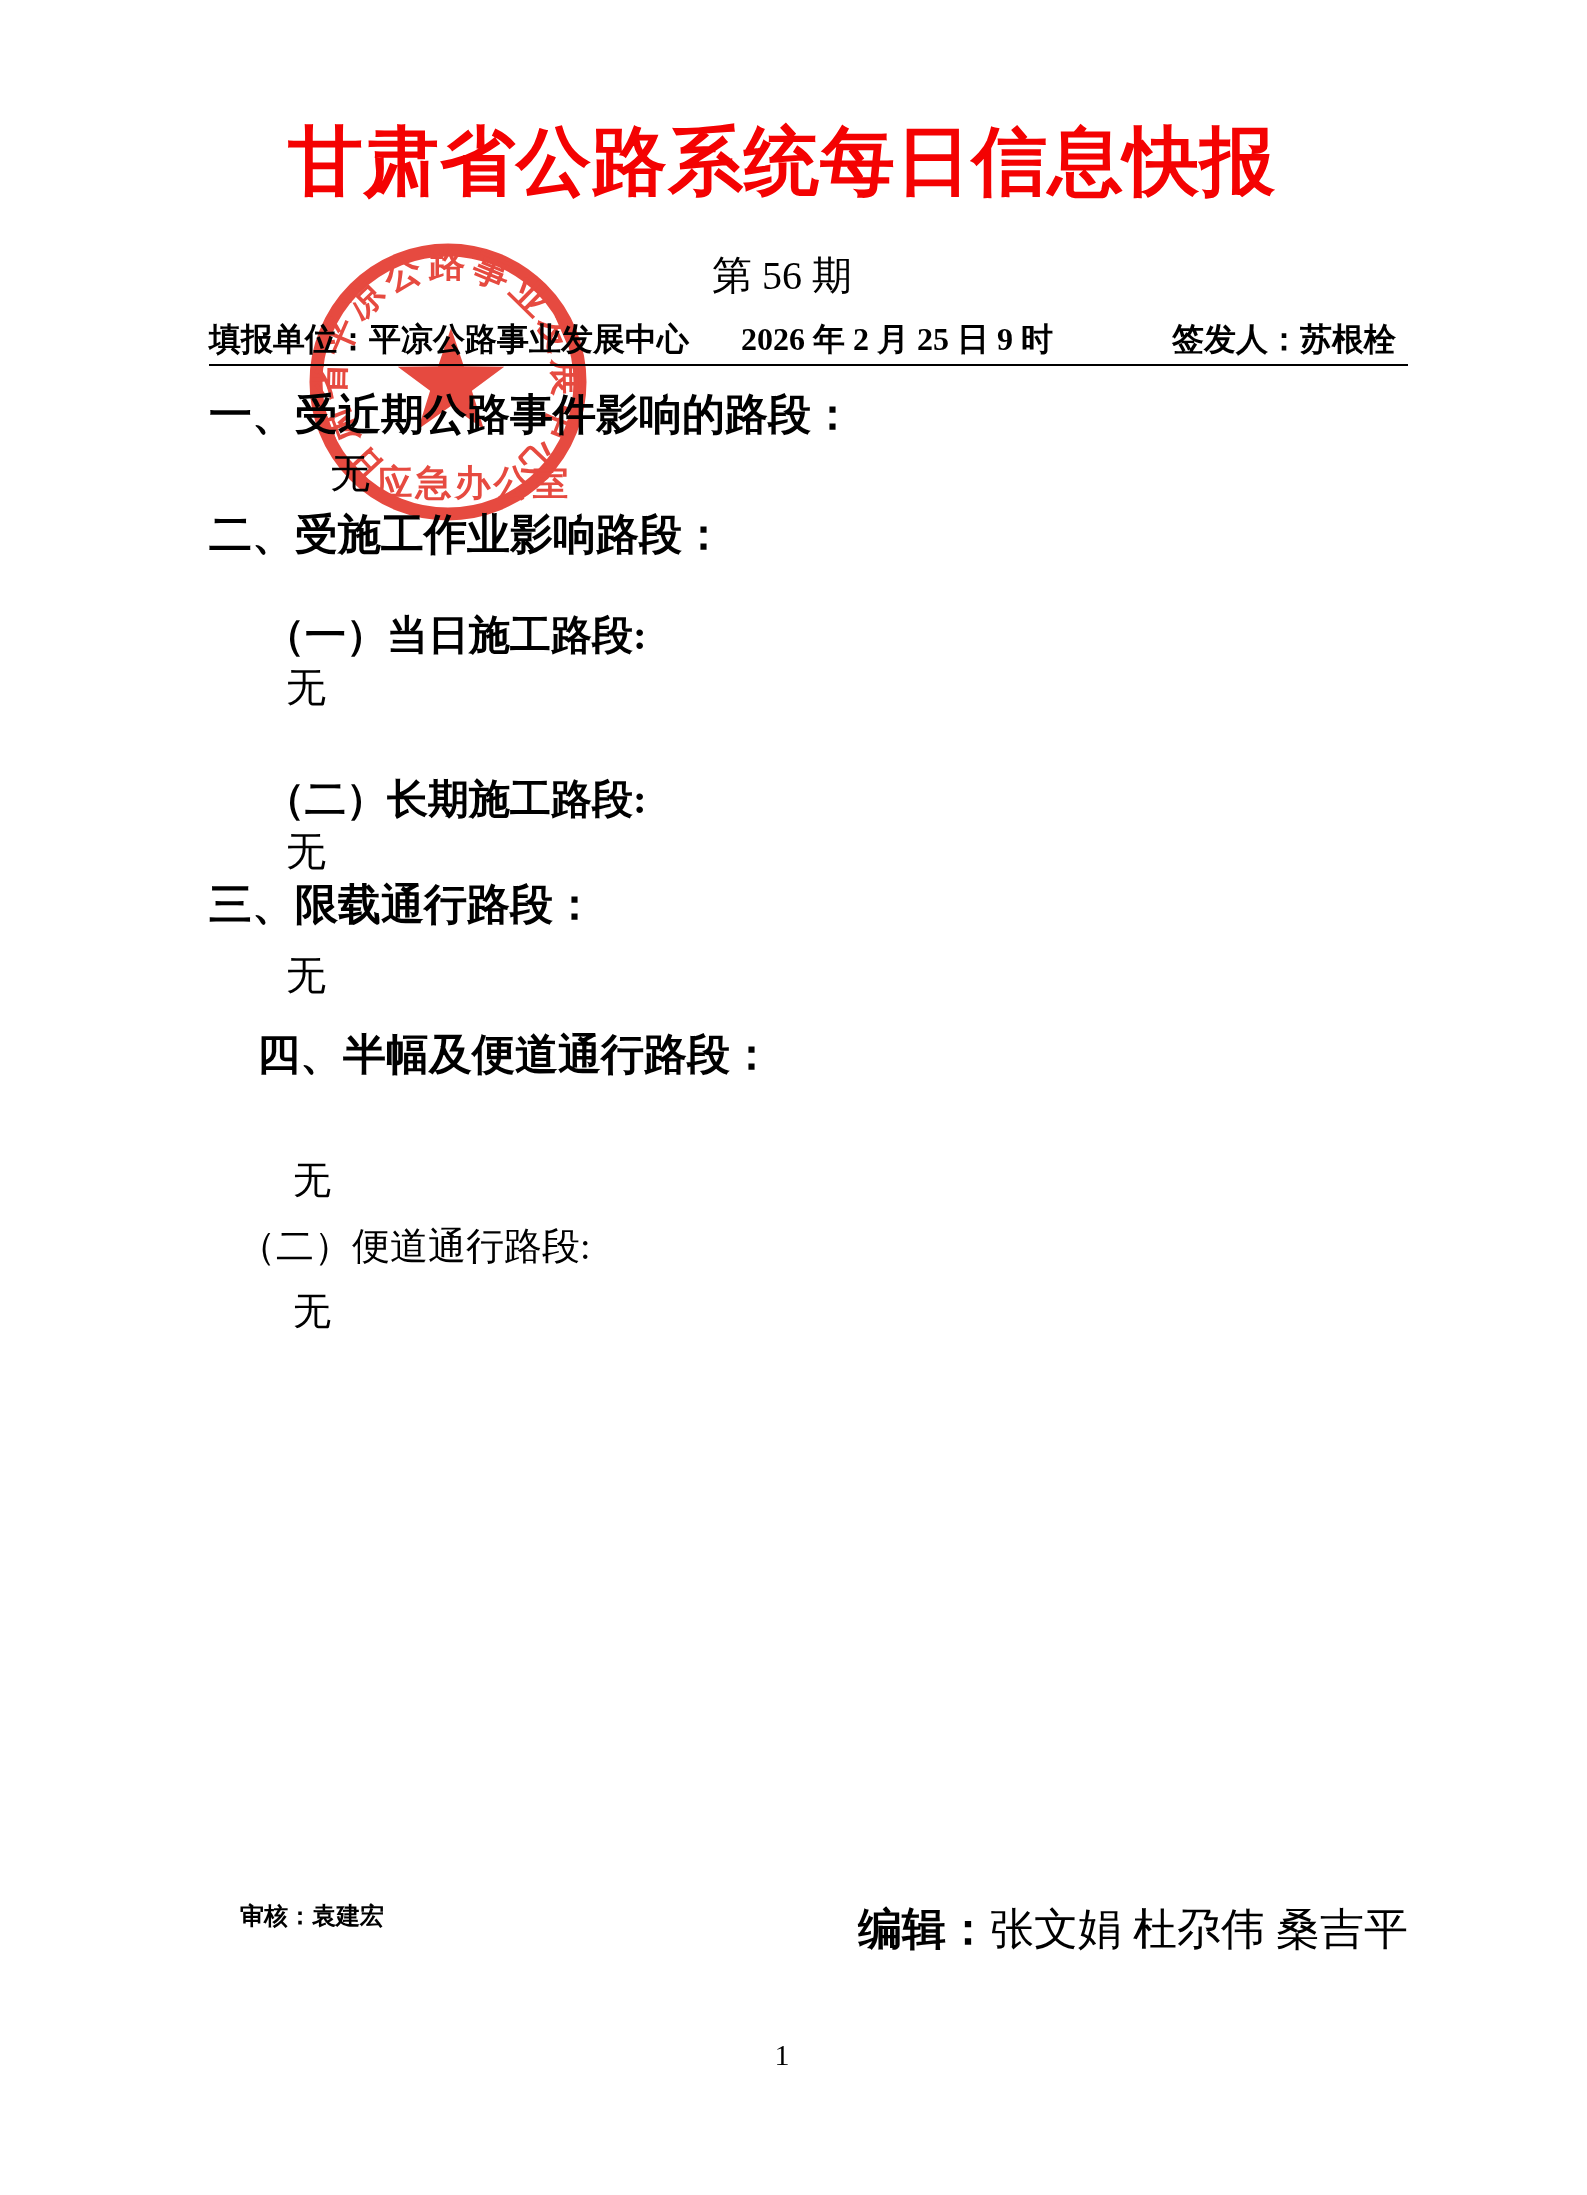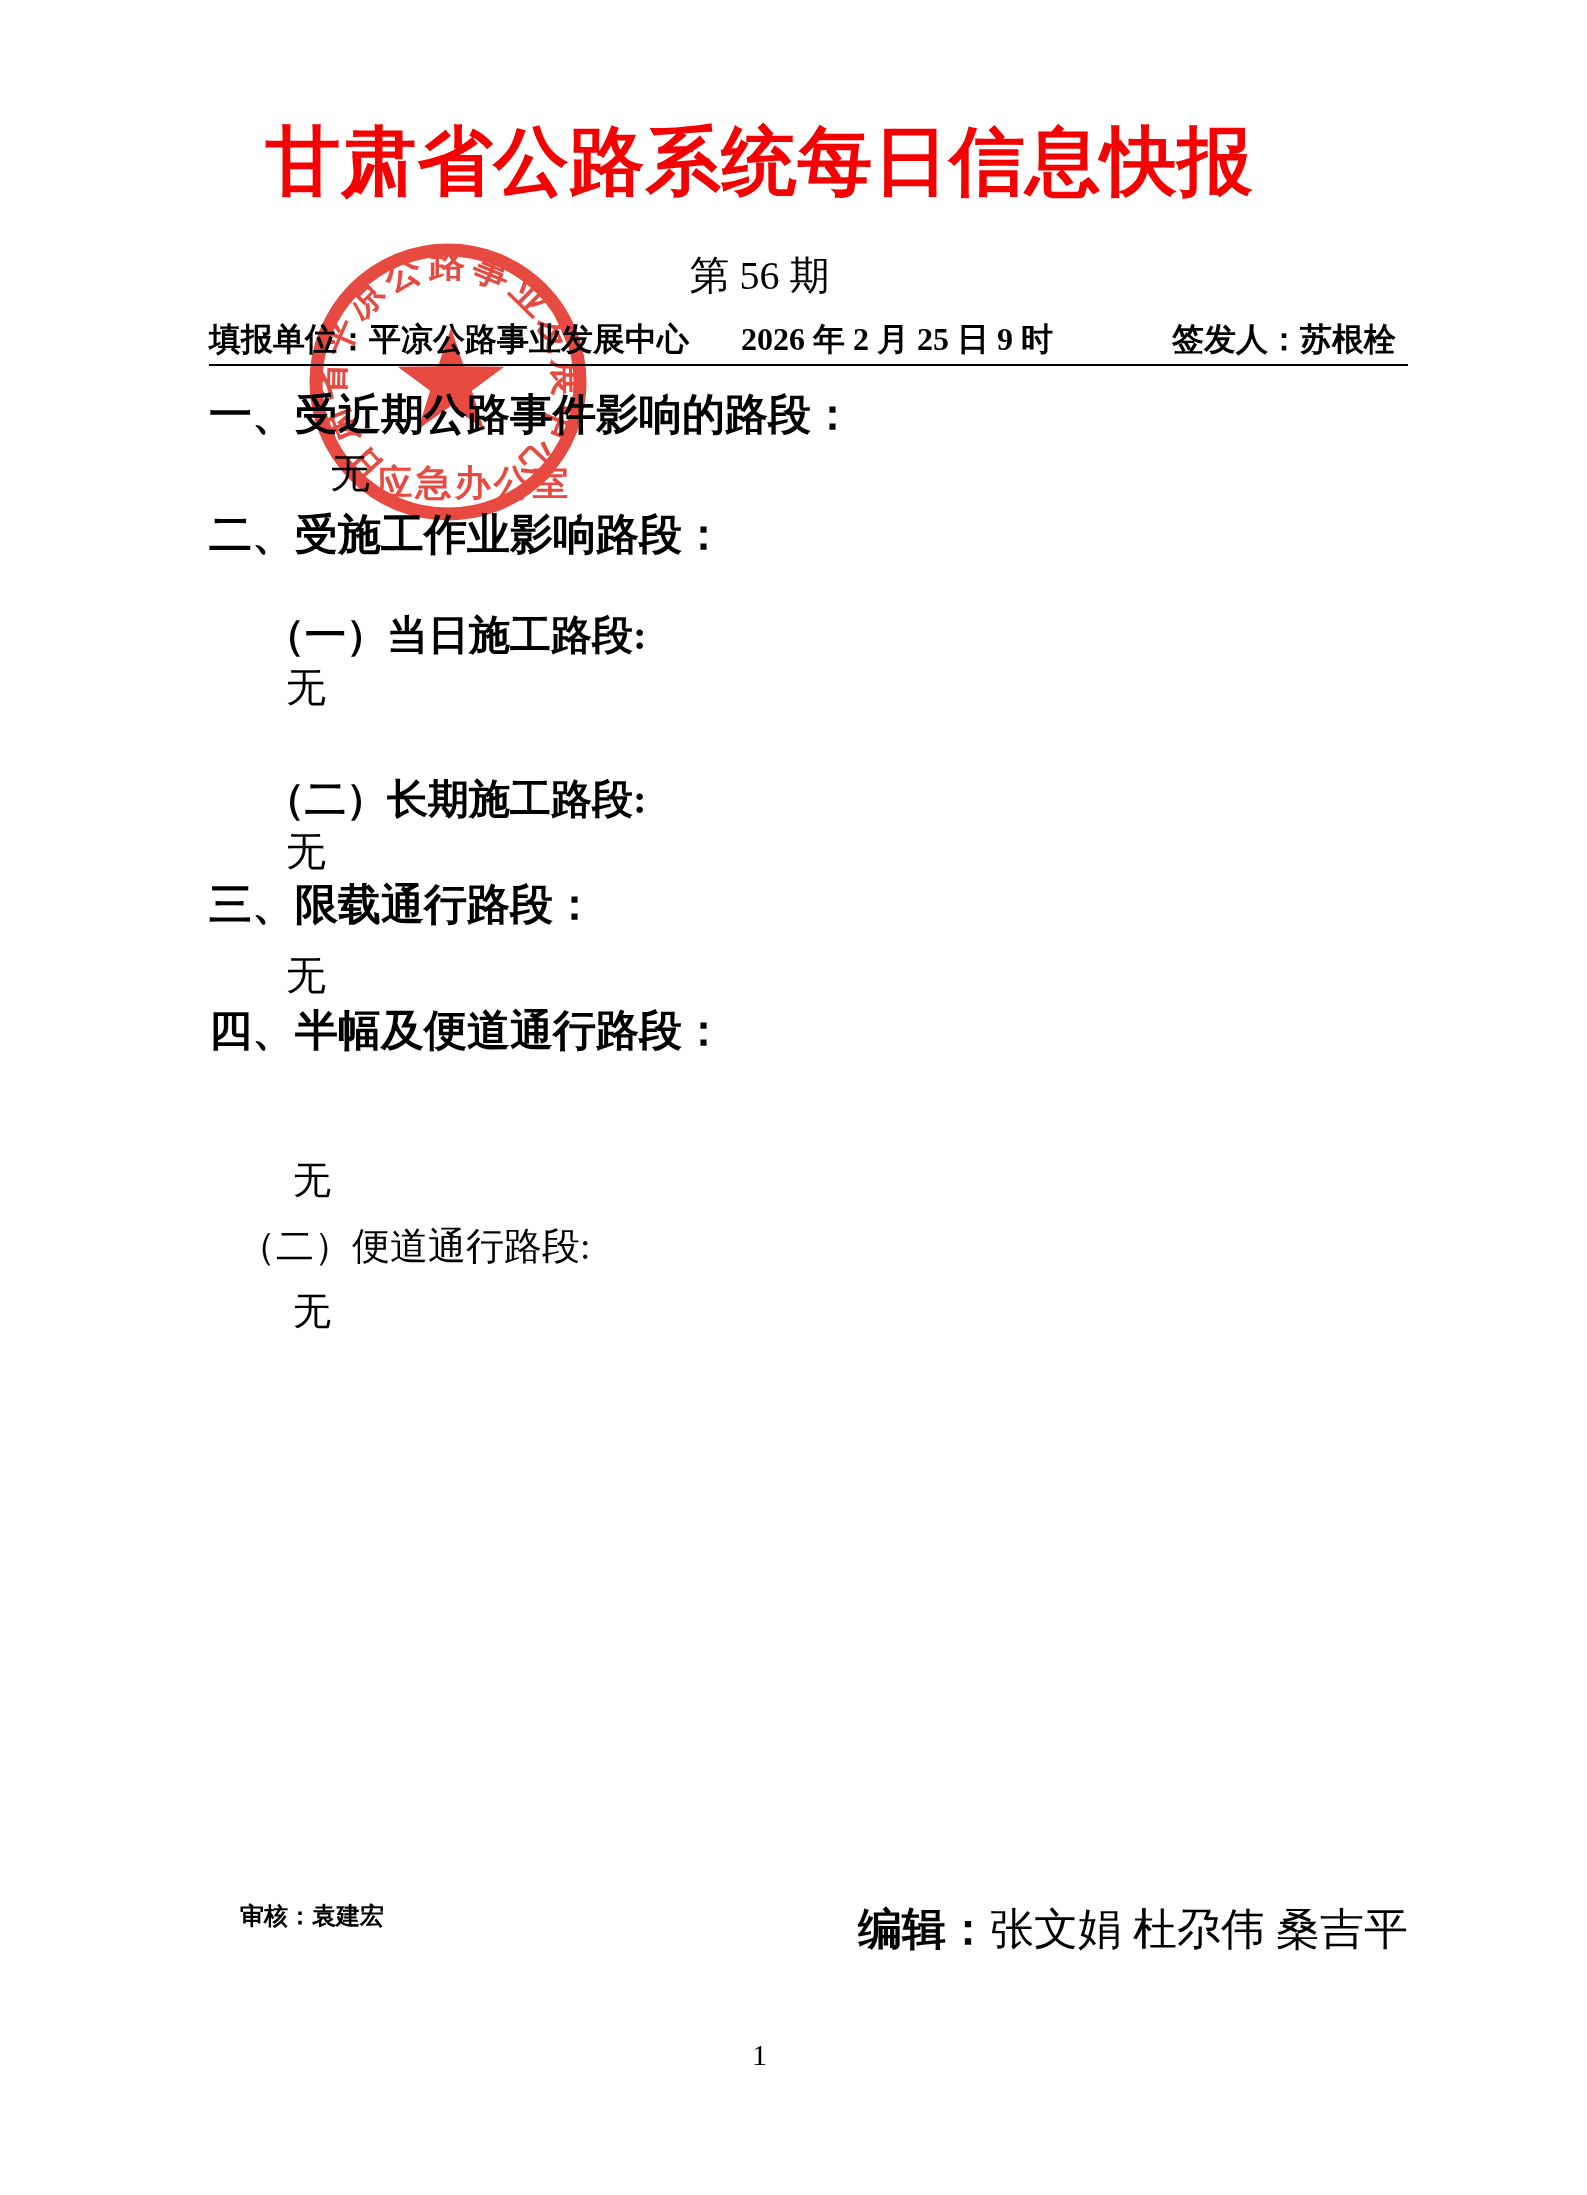--- a/index.html
+++ b/index.html
@@ -3,20 +3,21 @@
 <meta charset="utf-8">
 <style>
   html,body{margin:0;padding:0;background:#ffffff;}
   .page{
     position:relative;
     width:1519px;height:2195px;
     background:#ffffff;
     font-family:"Liberation Serif","DejaVu Serif",serif;
     color:#000;
     overflow:hidden;
+    padding-left:45px;
   }
   .abs{position:absolute;white-space:nowrap;}
   .title{
     top:112px;left:0;width:100%;
     text-align:center;
     font-size:75px;font-weight:700;
     color:var(--title-red,#f40202);
     letter-spacing:1px;
   }
   .issue{
@@ -79,21 +80,21 @@
 
   <div class="abs sec-h" style="top:506px;">二、受施工作业影响路段：</div>
   <div class="abs sub-h" style="top:584px;">（一）当日施工路段:</div>
   <div class="abs val" style="top:660px;left:286px;">无</div>
   <div class="abs sub-h" style="top:748px;">（二）长期施工路段:</div>
   <div class="abs val" style="top:824px;left:286px;">无</div>
 
   <div class="abs sec-h" style="top:876px;">三、限载通行路段：</div>
   <div class="abs val" style="top:948px;left:286px;">无</div>
 
-  <div class="abs sec-h" style="top:1002px;">四、半幅及便道通行路段：</div>
+  <div class="abs sec-h" style="top:1026px;margin-left:48px;">四、半幅及便道通行路段：</div>
   <div class="abs val2" style="top:1155px;left:293px;">无</div>
   <div class="abs sub-h2" style="top:1221px;">（二）便道通行路段:</div>
   <div class="abs val2" style="top:1286px;left:293px;">无</div>
 
   <svg class="seal" viewBox="0 0 298 288">
     <circle cx="150" cy="140" r="132" fill="none" stroke="#e4362b" stroke-width="13"></circle>
     <defs>
       <path id="sealTextArc" d="M 93.3 228.9 A 106 106 0 1 1 208.7 228.9" fill="none"></path>
     </defs>
     <text font-size="37" letter-spacing="4">

